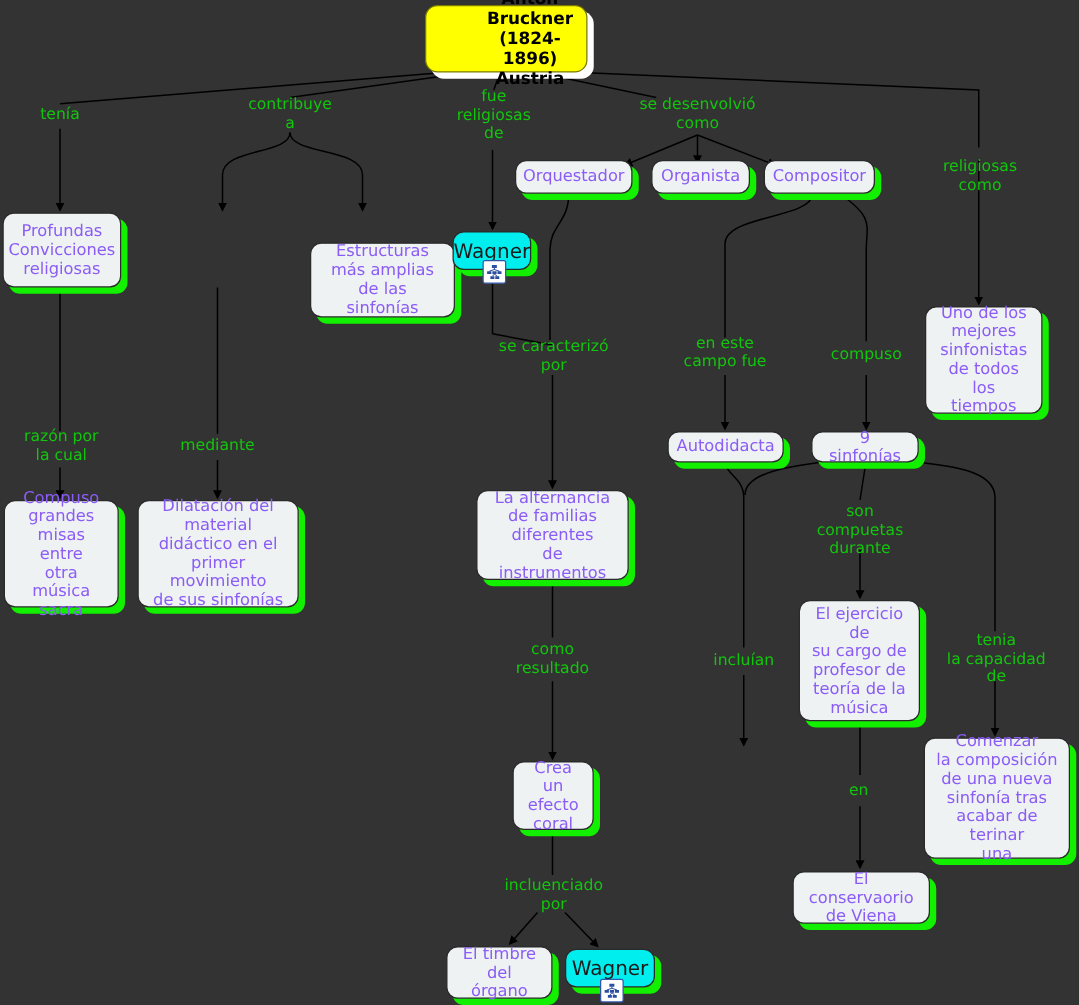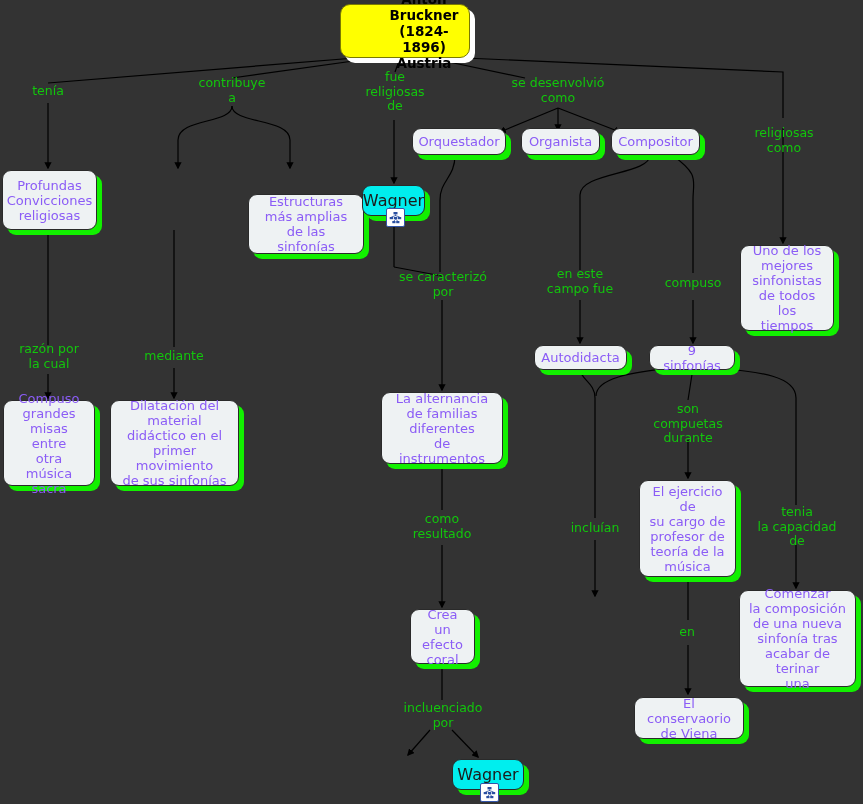--- a/index.html
+++ b/index.html
@@ -261,20 +261,24 @@
 efecto
 coral</span>
   </div>
 
 
   <div class="node" style="left:634px; top:697px; width:110px; height:42px;">
     <span class="node-text">El conservaorio
 de Viena</span>
   </div>
 
+  <div class="node" style="left:357px; top:757px; width:85px; height:42px;">
+    <span class="node-text">El timbre
+del órgano</span>
+  </div>
 
   <div class="node cyan" style="left:452px; top:759px; width:72px; height:31px;">
     <span class="node-text">Wagner</span>
   </div>
   <div class="map-icon" style="left:480px; top:783px;">
     <svg width="13" height="13" viewBox="0 0 13 13" aria-hidden="true">
       <rect x="4.5" y="1" width="4" height="2.4" fill="#2b4fa0"></rect>
       <rect x="0.7" y="6" width="3.4" height="2.2" fill="#2b4fa0"></rect>
       <rect x="4.9" y="6" width="3.4" height="2.2" fill="#2b4fa0"></rect>
       <rect x="9.0" y="6" width="3.2" height="2.2" fill="#2b4fa0"></rect>

